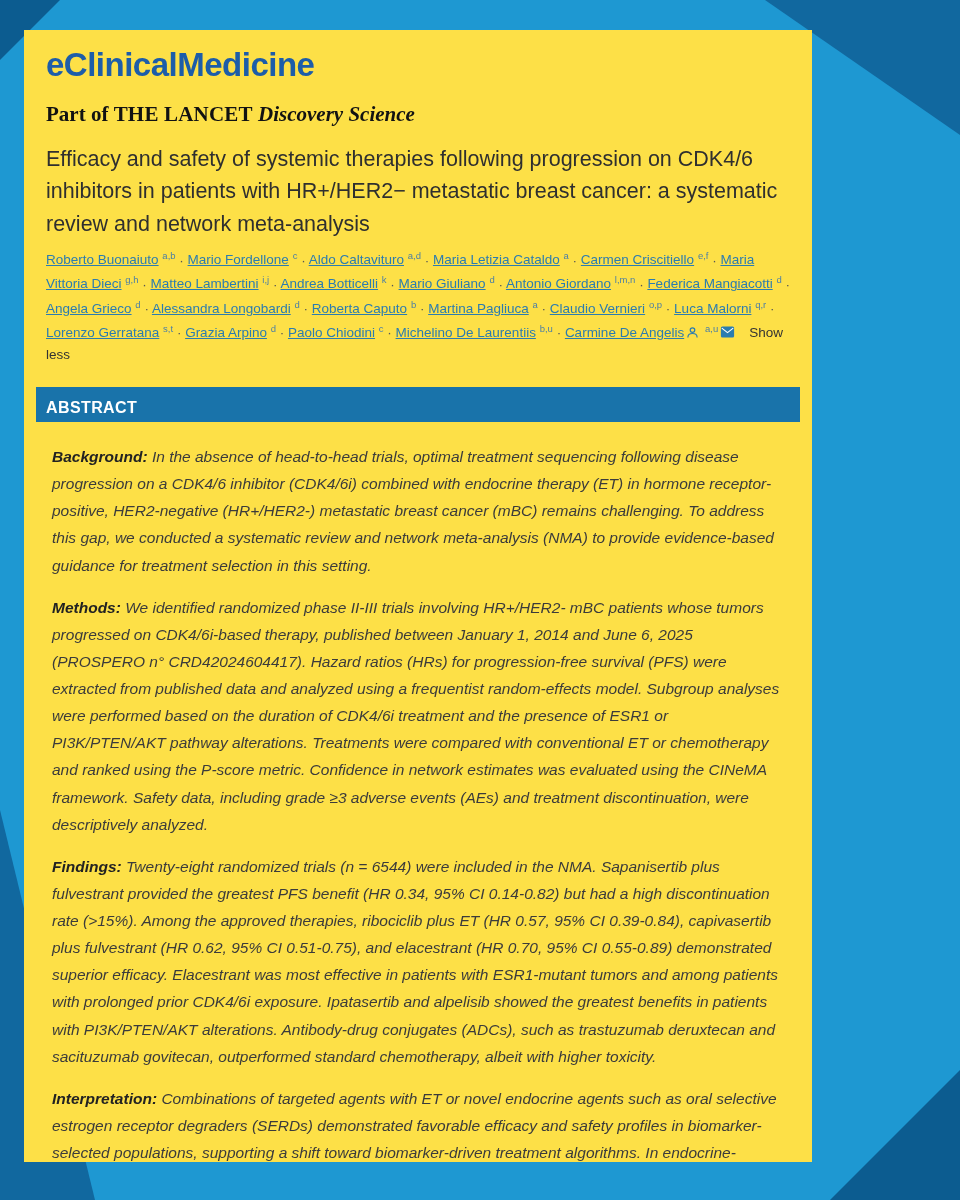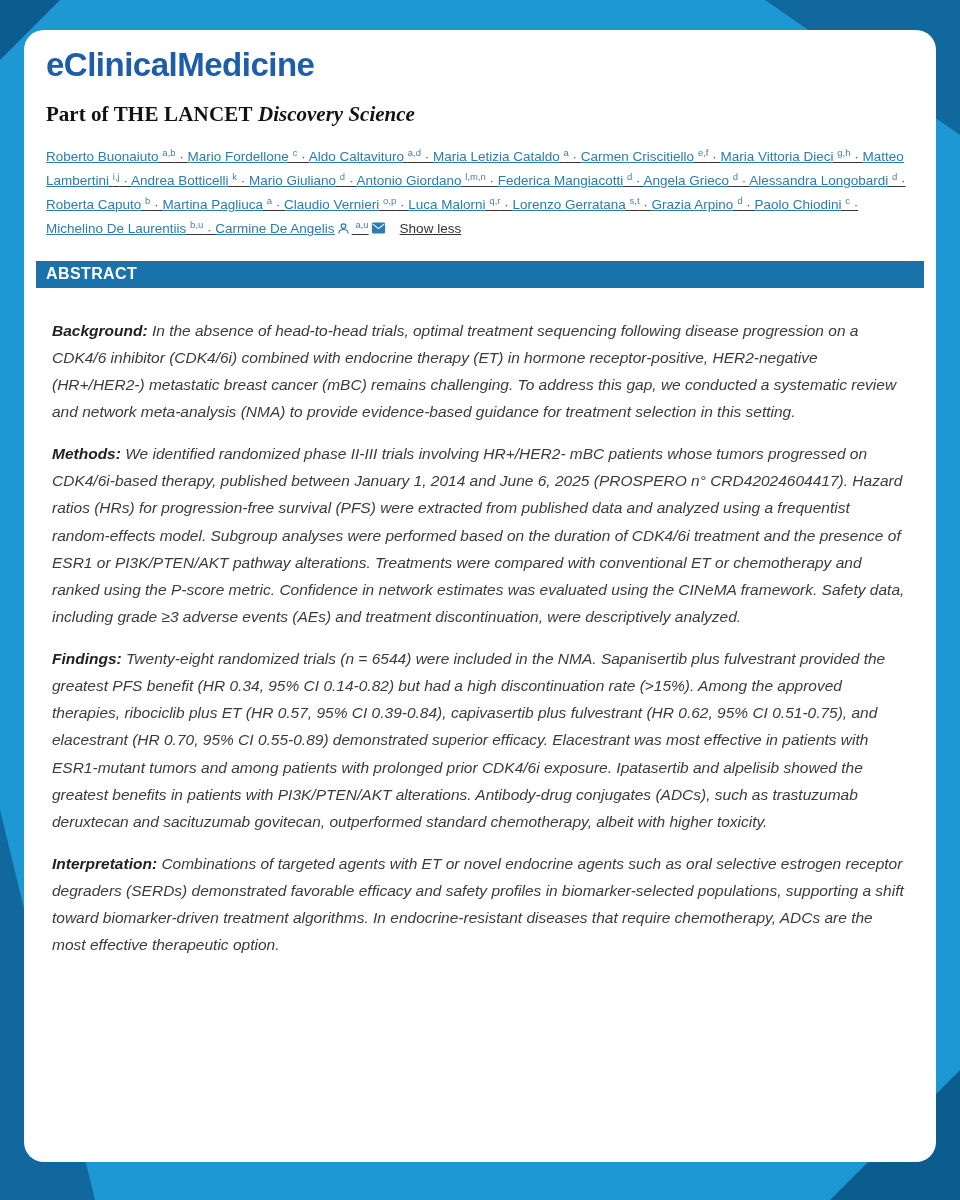--- a/index.html
+++ b/index.html
@@ -17,26 +17,25 @@
   }
   .bg-shapes {
     position: absolute;
     left: 0; top: 0;
     width: 960px; height: 1200px;
     display: block;
   }
   .card {
     position: absolute;
     left: 24px; top: 30px;
-    width: 912px; height: 1132px;
-    background: #ffffff;
+    width: 788px; height: 1132px;
+    background: #fde047;
     box-sizing: border-box;
     padding: 14px 22px 20px 22px;
     overflow: hidden;
-    border-radius: 20px;
   }
   .logo {
     font-size: 33px;
     font-weight: 600;
     color: var(--logo, #1d5da9);
     letter-spacing: -0.5px;
     margin-top: 2px;
   }
   .tagline {
     font-family: "Liberation Serif", serif;
@@ -65,25 +64,24 @@
     cursor: pointer;
   }
   .title {
     font-size: 21.5px;
     font-weight: 400;
     line-height: 1.5;
     color: #2f2f2f;
     margin: 16px 0 0 0;
   }
   .authors {
-    margin: 17px 0 0 0;
+    margin: 8px 0 0 0;
     font-size: 13.5px;
     line-height: 1.68;
     color: #333333;
-    text-decoration: underline;
   }
   .author-link {
     color: var(--link, #2b7cb0);
     text-decoration: underline;
     cursor: pointer;
   }
   .aff {
     color: #4a7ea6;
     font-size: 9.5px;
   }
@@ -94,27 +92,27 @@
     margin: 0 2px;
   }
   .icon.mail { width: 15px; height: 12px; vertical-align: -1px; }
   .show-less {
     color: #333;
     margin-left: 12px;
     cursor: pointer;
     text-decoration: none;
   }
   .abstract-bar {
-    margin: 20px -10px 12px -10px;
+    margin: 20px -10px 4px -10px;
     background: var(--abstract-bar, #1973aa);
     color: #ffffff;
     font-weight: 700;
     font-size: 16px;
     letter-spacing: 0.4px;
-    padding: 4px 10px 5px 10px;
+    padding: 12px 10px 5px 10px;
   }
   .abstract-body {
     padding: 2px 4px 0 6px;
     font-style: italic;
   }
   .abs-para {
     font-size: 15.5px;
     line-height: 1.75;
     color: var(--text, #3b3b3b);
     margin: 15px 0 0 0;
@@ -135,20 +133,21 @@
     <polygon points="960,1070 960,1200 830,1200" style="fill:var(--shape-darker,#0c5c90)"></polygon>
   </svg>
 
   <main class="card">
 
     <header>
       <div class="logo">eClinicalMedicine</div>
       <div class="tagline"><span>Part of </span><span class="lancet">THE LANCET</span><span class="ds"> Discovery Science</span></div>
     </header>
 
+    <h1 class="title">Efficacy and safety of systemic therapies following progression on CDK4/6 inhibitors in patients with HR+/HER2− metastatic breast cancer: a systematic review and network meta-analysis</h1>
 
     <p class="authors"><span><span class="author"><a class="author-link">Roberto Buonaiuto</a> <sup class="aff">a,b</sup></span><span class="dot"> · </span><span class="author"><a class="author-link">Mario Fordellone</a> <sup class="aff">c</sup></span><span class="dot"> · </span><span class="author"><a class="author-link">Aldo Caltavituro</a> <sup class="aff">a,d</sup></span><span class="dot"> · </span><span class="author"><a class="author-link">Maria Letizia Cataldo</a> <sup class="aff">a</sup></span><span class="dot"> · </span><span class="author"><a class="author-link">Carmen Criscitiello</a> <sup class="aff">e,f</sup></span><span class="dot"> · </span><span class="author"><a class="author-link">Maria Vittoria Dieci</a> <sup class="aff">g,h</sup></span><span class="dot"> · </span><span class="author"><a class="author-link">Matteo Lambertini</a> <sup class="aff">i,j</sup></span><span class="dot"> · </span><span class="author"><a class="author-link">Andrea Botticelli</a> <sup class="aff">k</sup></span><span class="dot"> · </span><span class="author"><a class="author-link">Mario Giuliano</a> <sup class="aff">d</sup></span><span class="dot"> · </span><span class="author"><a class="author-link">Antonio Giordano</a> <sup class="aff">l,m,n</sup></span><span class="dot"> · </span><span class="author"><a class="author-link">Federica Mangiacotti</a> <sup class="aff">d</sup></span><span class="dot"> · </span><span class="author"><a class="author-link">Angela Grieco</a> <sup class="aff">d</sup></span><span class="dot"> · </span><span class="author"><a class="author-link">Alessandra Longobardi</a> <sup class="aff">d</sup></span><span class="dot"> · </span><span class="author"><a class="author-link">Roberta Caputo</a> <sup class="aff">b</sup></span><span class="dot"> · </span><span class="author"><a class="author-link">Martina Pagliuca</a> <sup class="aff">a</sup></span><span class="dot"> · </span><span class="author"><a class="author-link">Claudio Vernieri</a> <sup class="aff">o,p</sup></span><span class="dot"> · </span><span class="author"><a class="author-link">Luca Malorni</a> <sup class="aff">q,r</sup></span><span class="dot"> · </span><span class="author"><a class="author-link">Lorenzo Gerratana</a> <sup class="aff">s,t</sup></span><span class="dot"> · </span><span class="author"><a class="author-link">Grazia Arpino</a> <sup class="aff">d</sup></span><span class="dot"> · </span><span class="author"><a class="author-link">Paolo Chiodini</a> <sup class="aff">c</sup></span><span class="dot"> · </span><span class="author"><a class="author-link">Michelino De Laurentiis</a> <sup class="aff">b,u</sup></span><span class="dot"> · </span><span class="author"><a class="author-link">Carmine De Angelis</a><svg class="icon person" viewBox="0 0 24 24">
               <circle cx="12" cy="7.5" r="4.2" fill="none" stroke="#2b7cb0" stroke-width="2.2"></circle>
               <path d="M3.5 21c0-4.6 3.8-7.2 8.5-7.2s8.5 2.6 8.5 7.2" fill="none" stroke="#2b7cb0" stroke-width="2.2"></path>
             </svg> <sup class="aff">a,u</sup><svg class="icon mail" viewBox="0 0 24 20">
               <rect x="1" y="1" width="22" height="18" rx="2.5" fill="#2b7cb0"></rect>
               <path d="M2.5 3.5L12 11l9.5-7.5" fill="none" stroke="#fff" stroke-width="2"></path>
             </svg></span></span><a class="show-less">Show less</a></p>
 
     <div class="abstract-bar">ABSTRACT</div>

